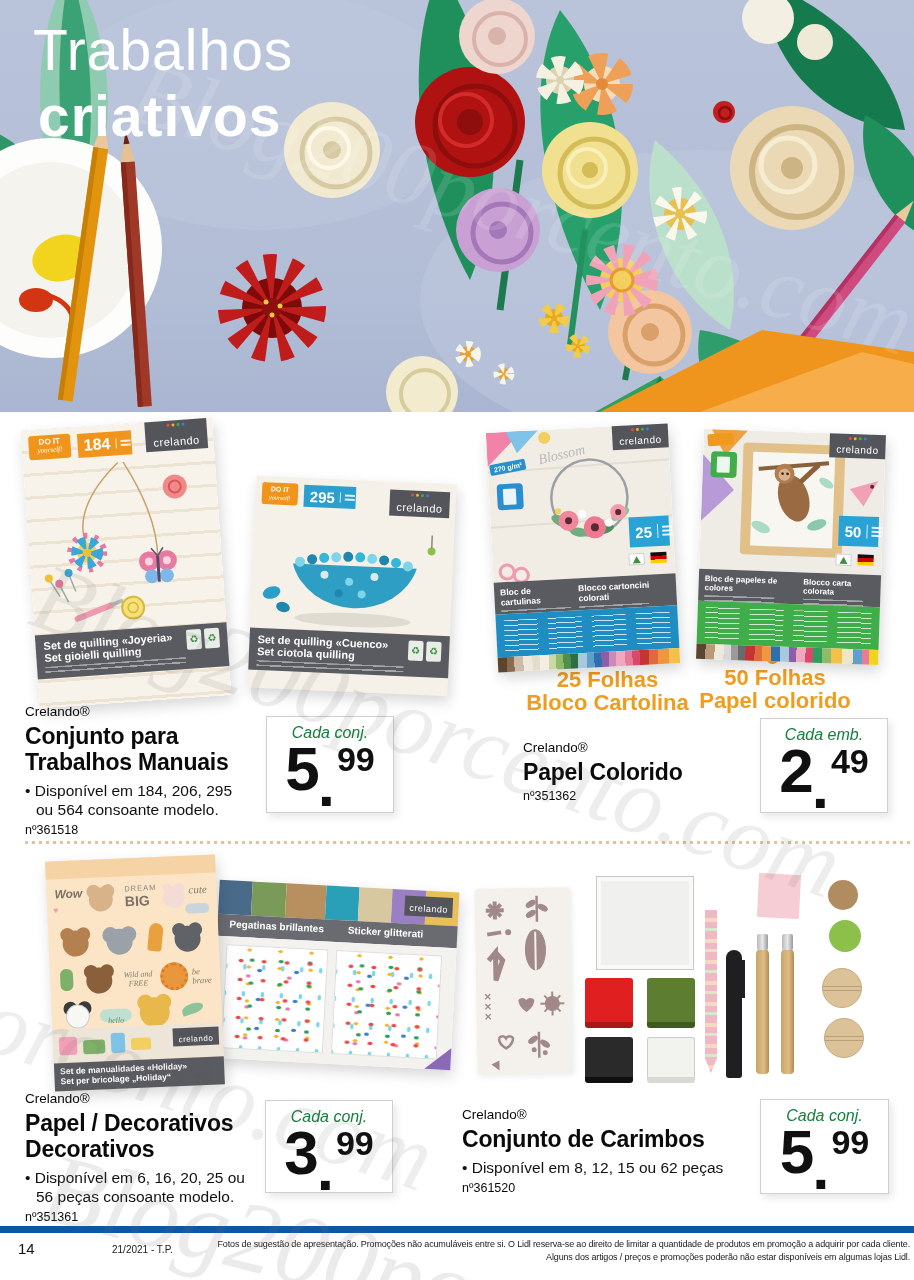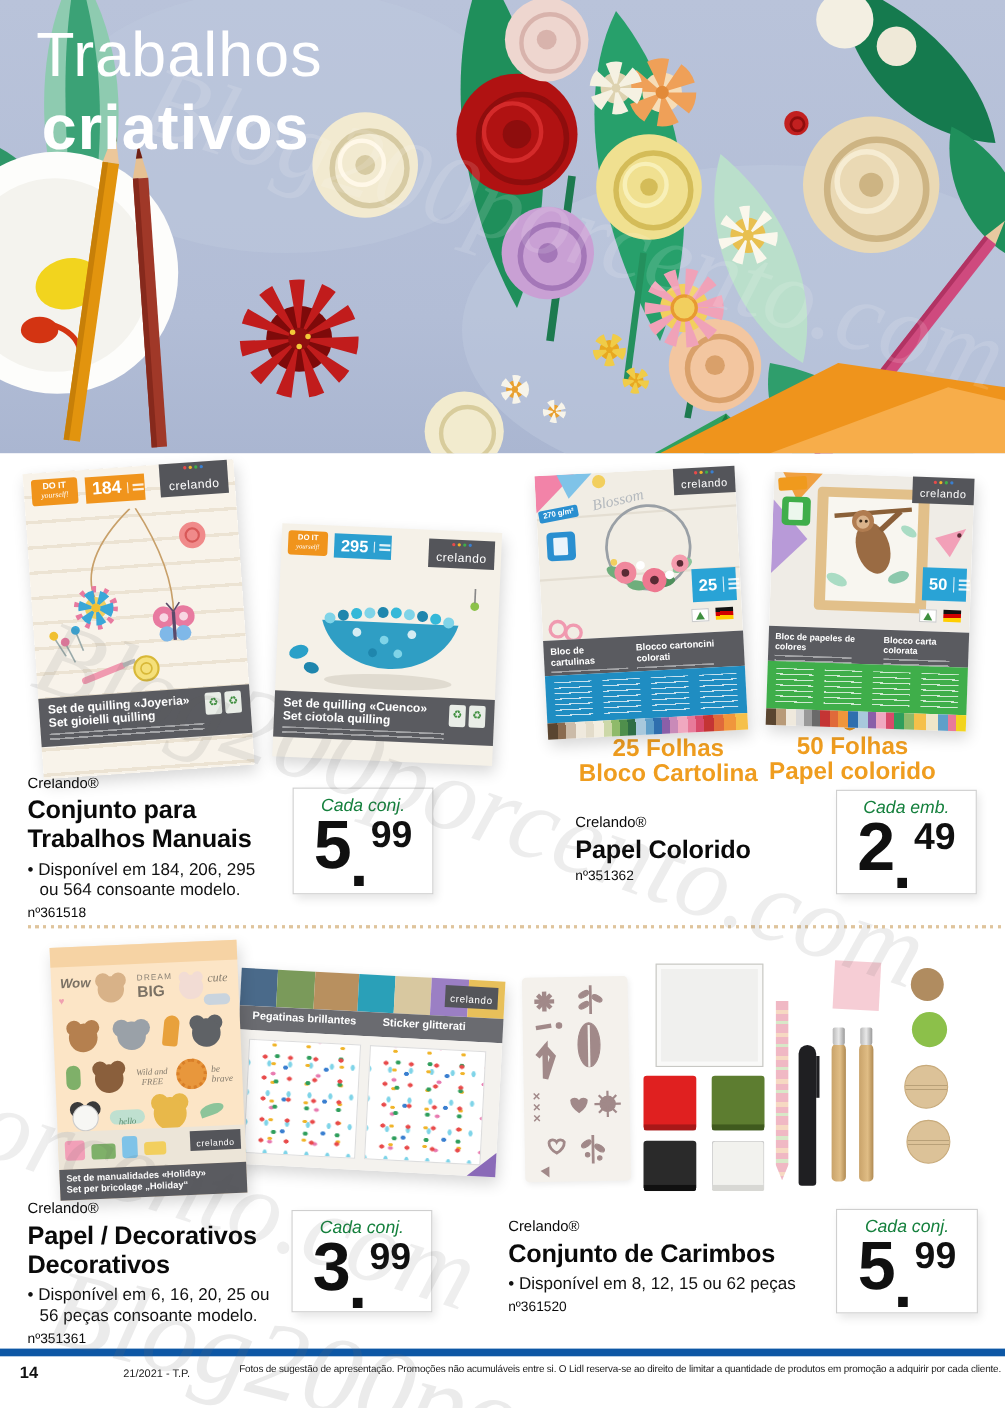--- a/index.html
+++ b/index.html
@@ -86,21 +86,21 @@
   .prow .pdec { font-size:34px; font-weight:bold; line-height:.9; margin-left:2px; }
   .tagdot { position:absolute; width:13px; height:13px; border-radius:50%; background:#f09a1d; }
   .tag { position:absolute; text-align:center; color:#ef9d1f; font-weight:bold; font-size:22px; line-height:23px; }
   .sep { position:absolute; left:25px; top:841px; width:889px; height:3px;
          background:repeating-linear-gradient(90deg,#dfc49c 0 3px,transparent 3px 7px); }
   
   .flat { position:absolute; }
   .pad { border-radius:3px; }
   
   .bluebar { position:absolute; left:0; top:1226px; width:914px; height:7px; background:#0d57a5; }
-  .pagenum { position:absolute; left:18px; top:1240px; font-size:15px; font-weight:bold; color:#111; }
+  .pagenum { position:absolute; left:18px; top:1240px; font-size:15px; font-weight:normal; color:#111; }
   .edition { position:absolute; left:112px; top:1244px; font-size:10px; color:#222; }
   .legal { position:absolute; right:4px; top:1238px; text-align:right; color:#1a1a1a; }
   .legal div { font-size:9px; line-height:12.8px; white-space:nowrap; letter-spacing:-.15px; }
 </style>
 </head>
 <body>
 
 <div class="page">
 
   <div class="hero">
@@ -684,15 +684,16 @@
 
   <div class="wm wm2">Blog200porcento.com</div>
   <div class="wm wm3">Blog200porcento.com</div>
   <div class="wm wm4">Blog200porcento.com</div>
 
   <div class="bluebar"></div>
   <div class="pagenum">14</div>
   <div class="edition">21/2021 - T.P.</div>
   <div class="legal">
     <div>Fotos de sugestão de apresentação. Promoções não acumuláveis entre si. O Lidl reserva-se ao direito de limitar a quantidade de produtos em promoção a adquirir por cada cliente.</div>
+    <div>Alguns dos artigos / preços e promoções poderão não estar disponíveis em algumas lojas Lidl.</div>
   </div>
 
 </div>
 
 </body></html>

